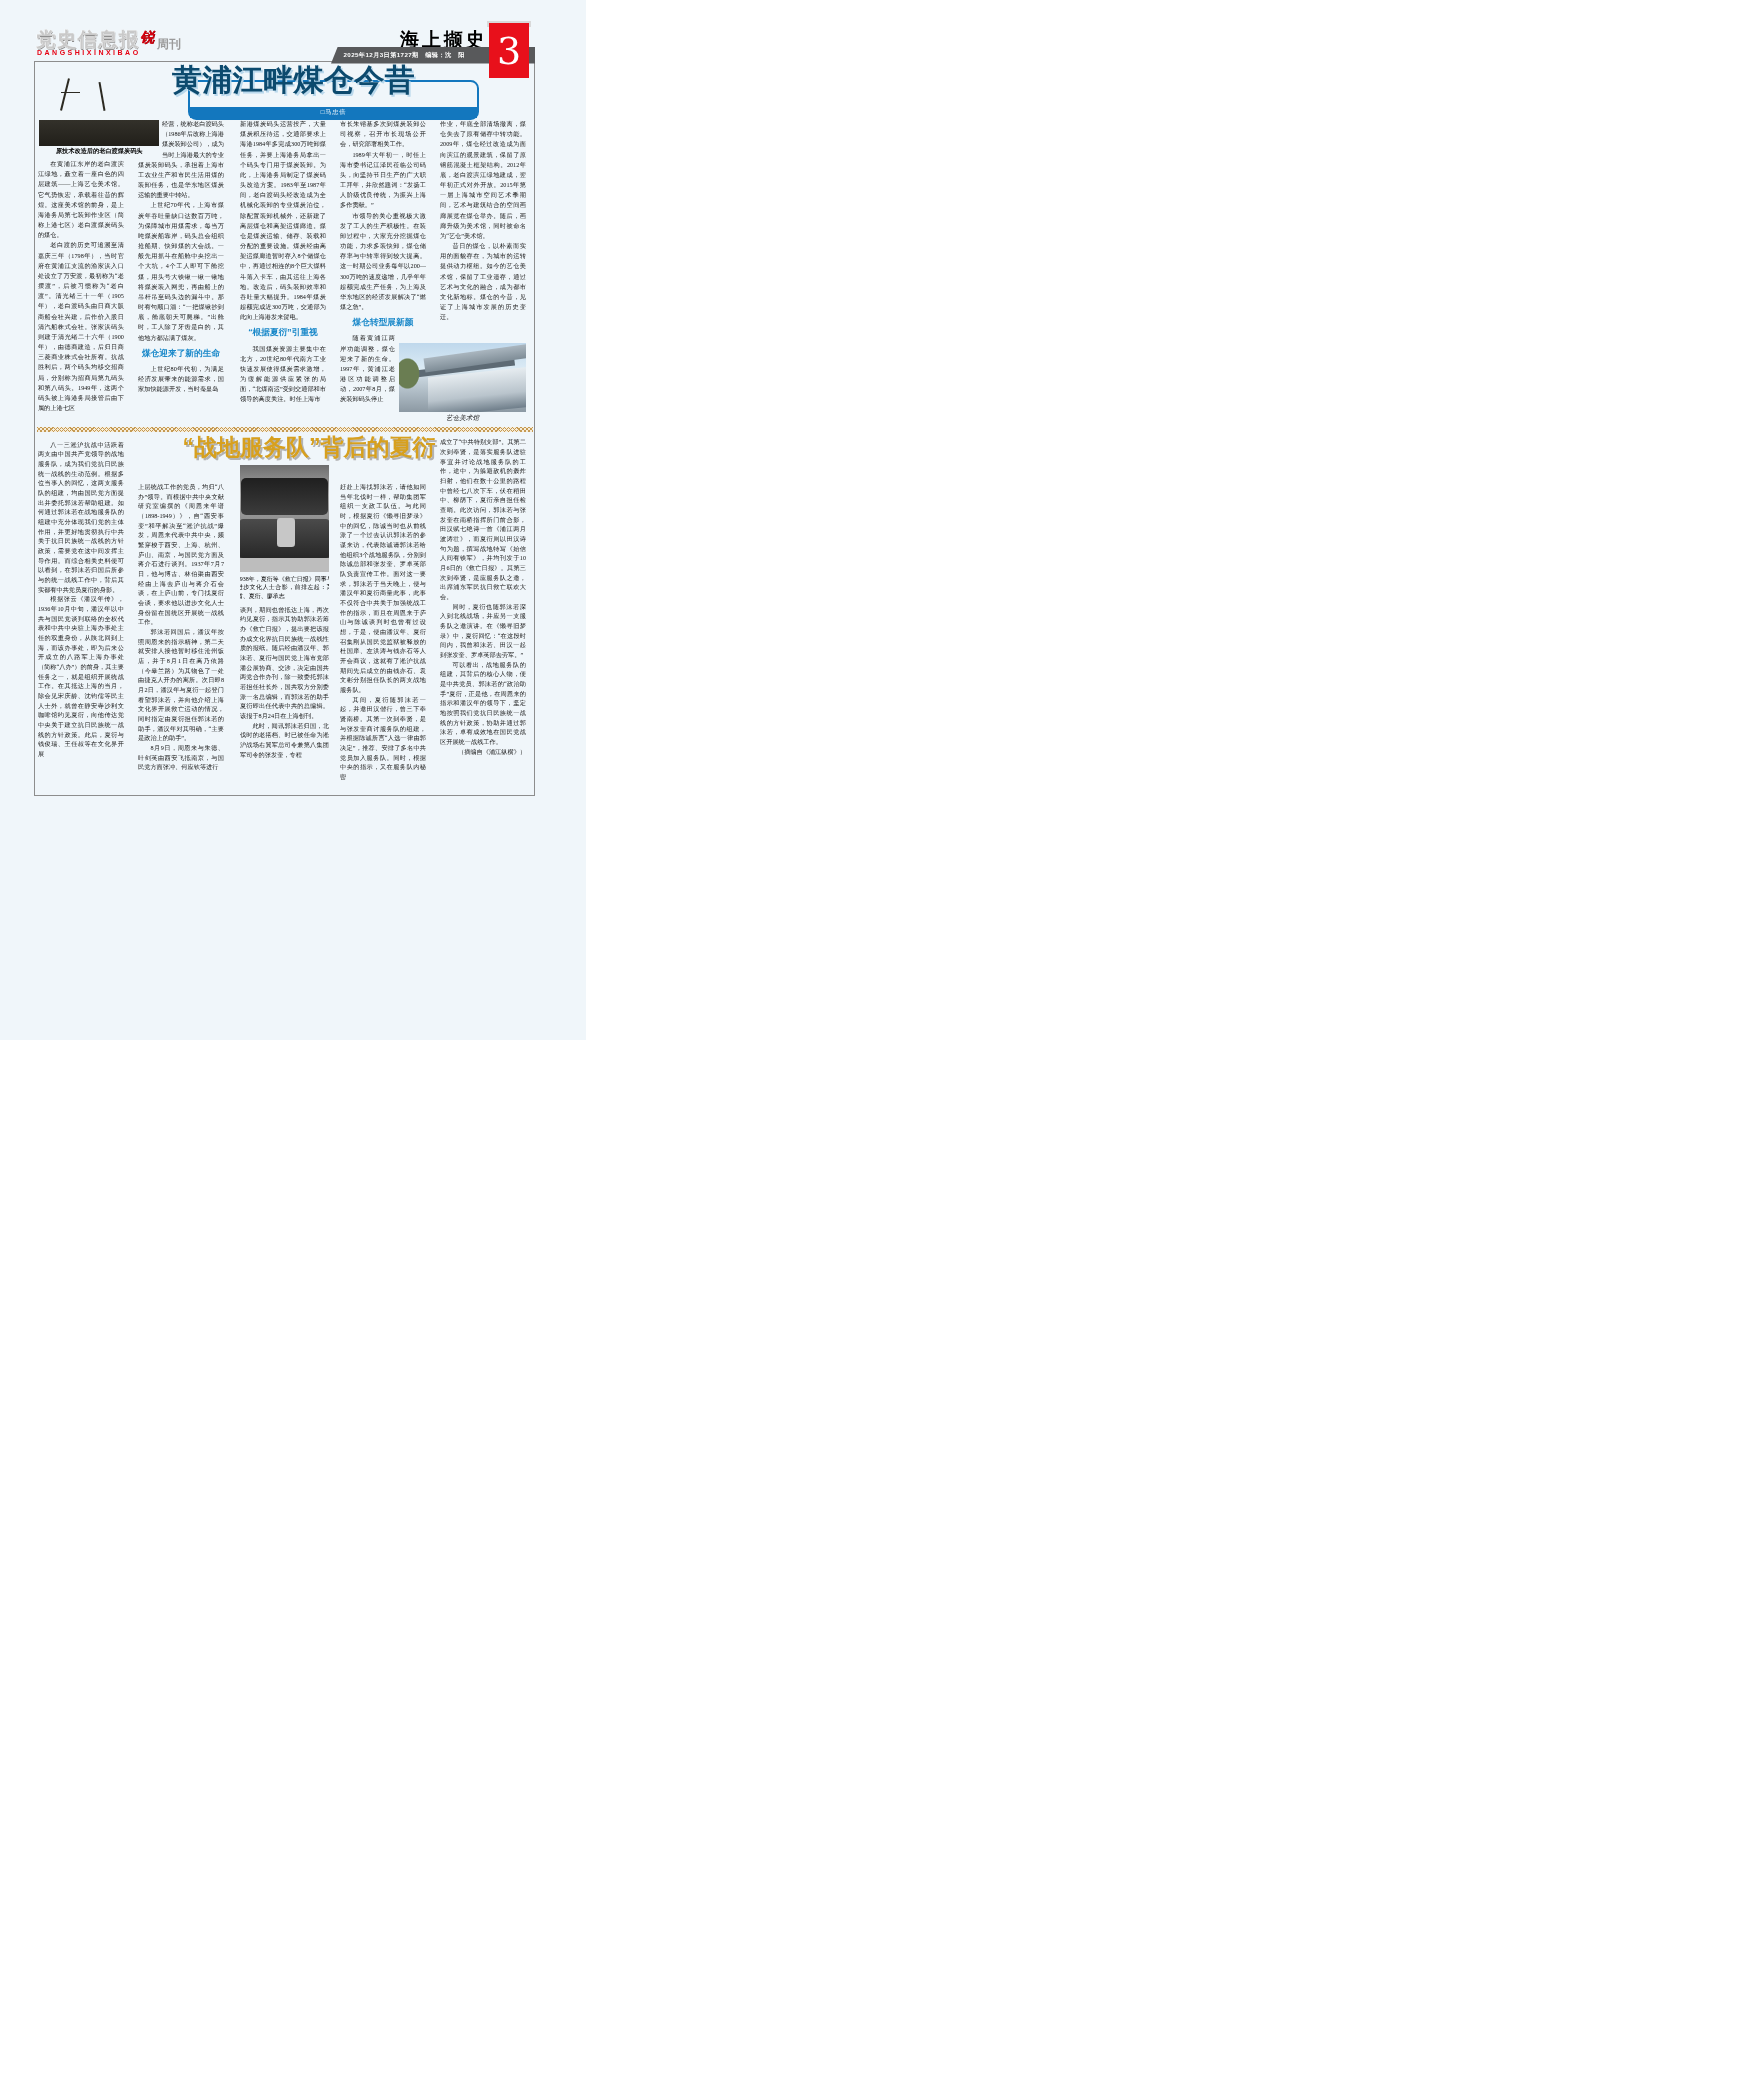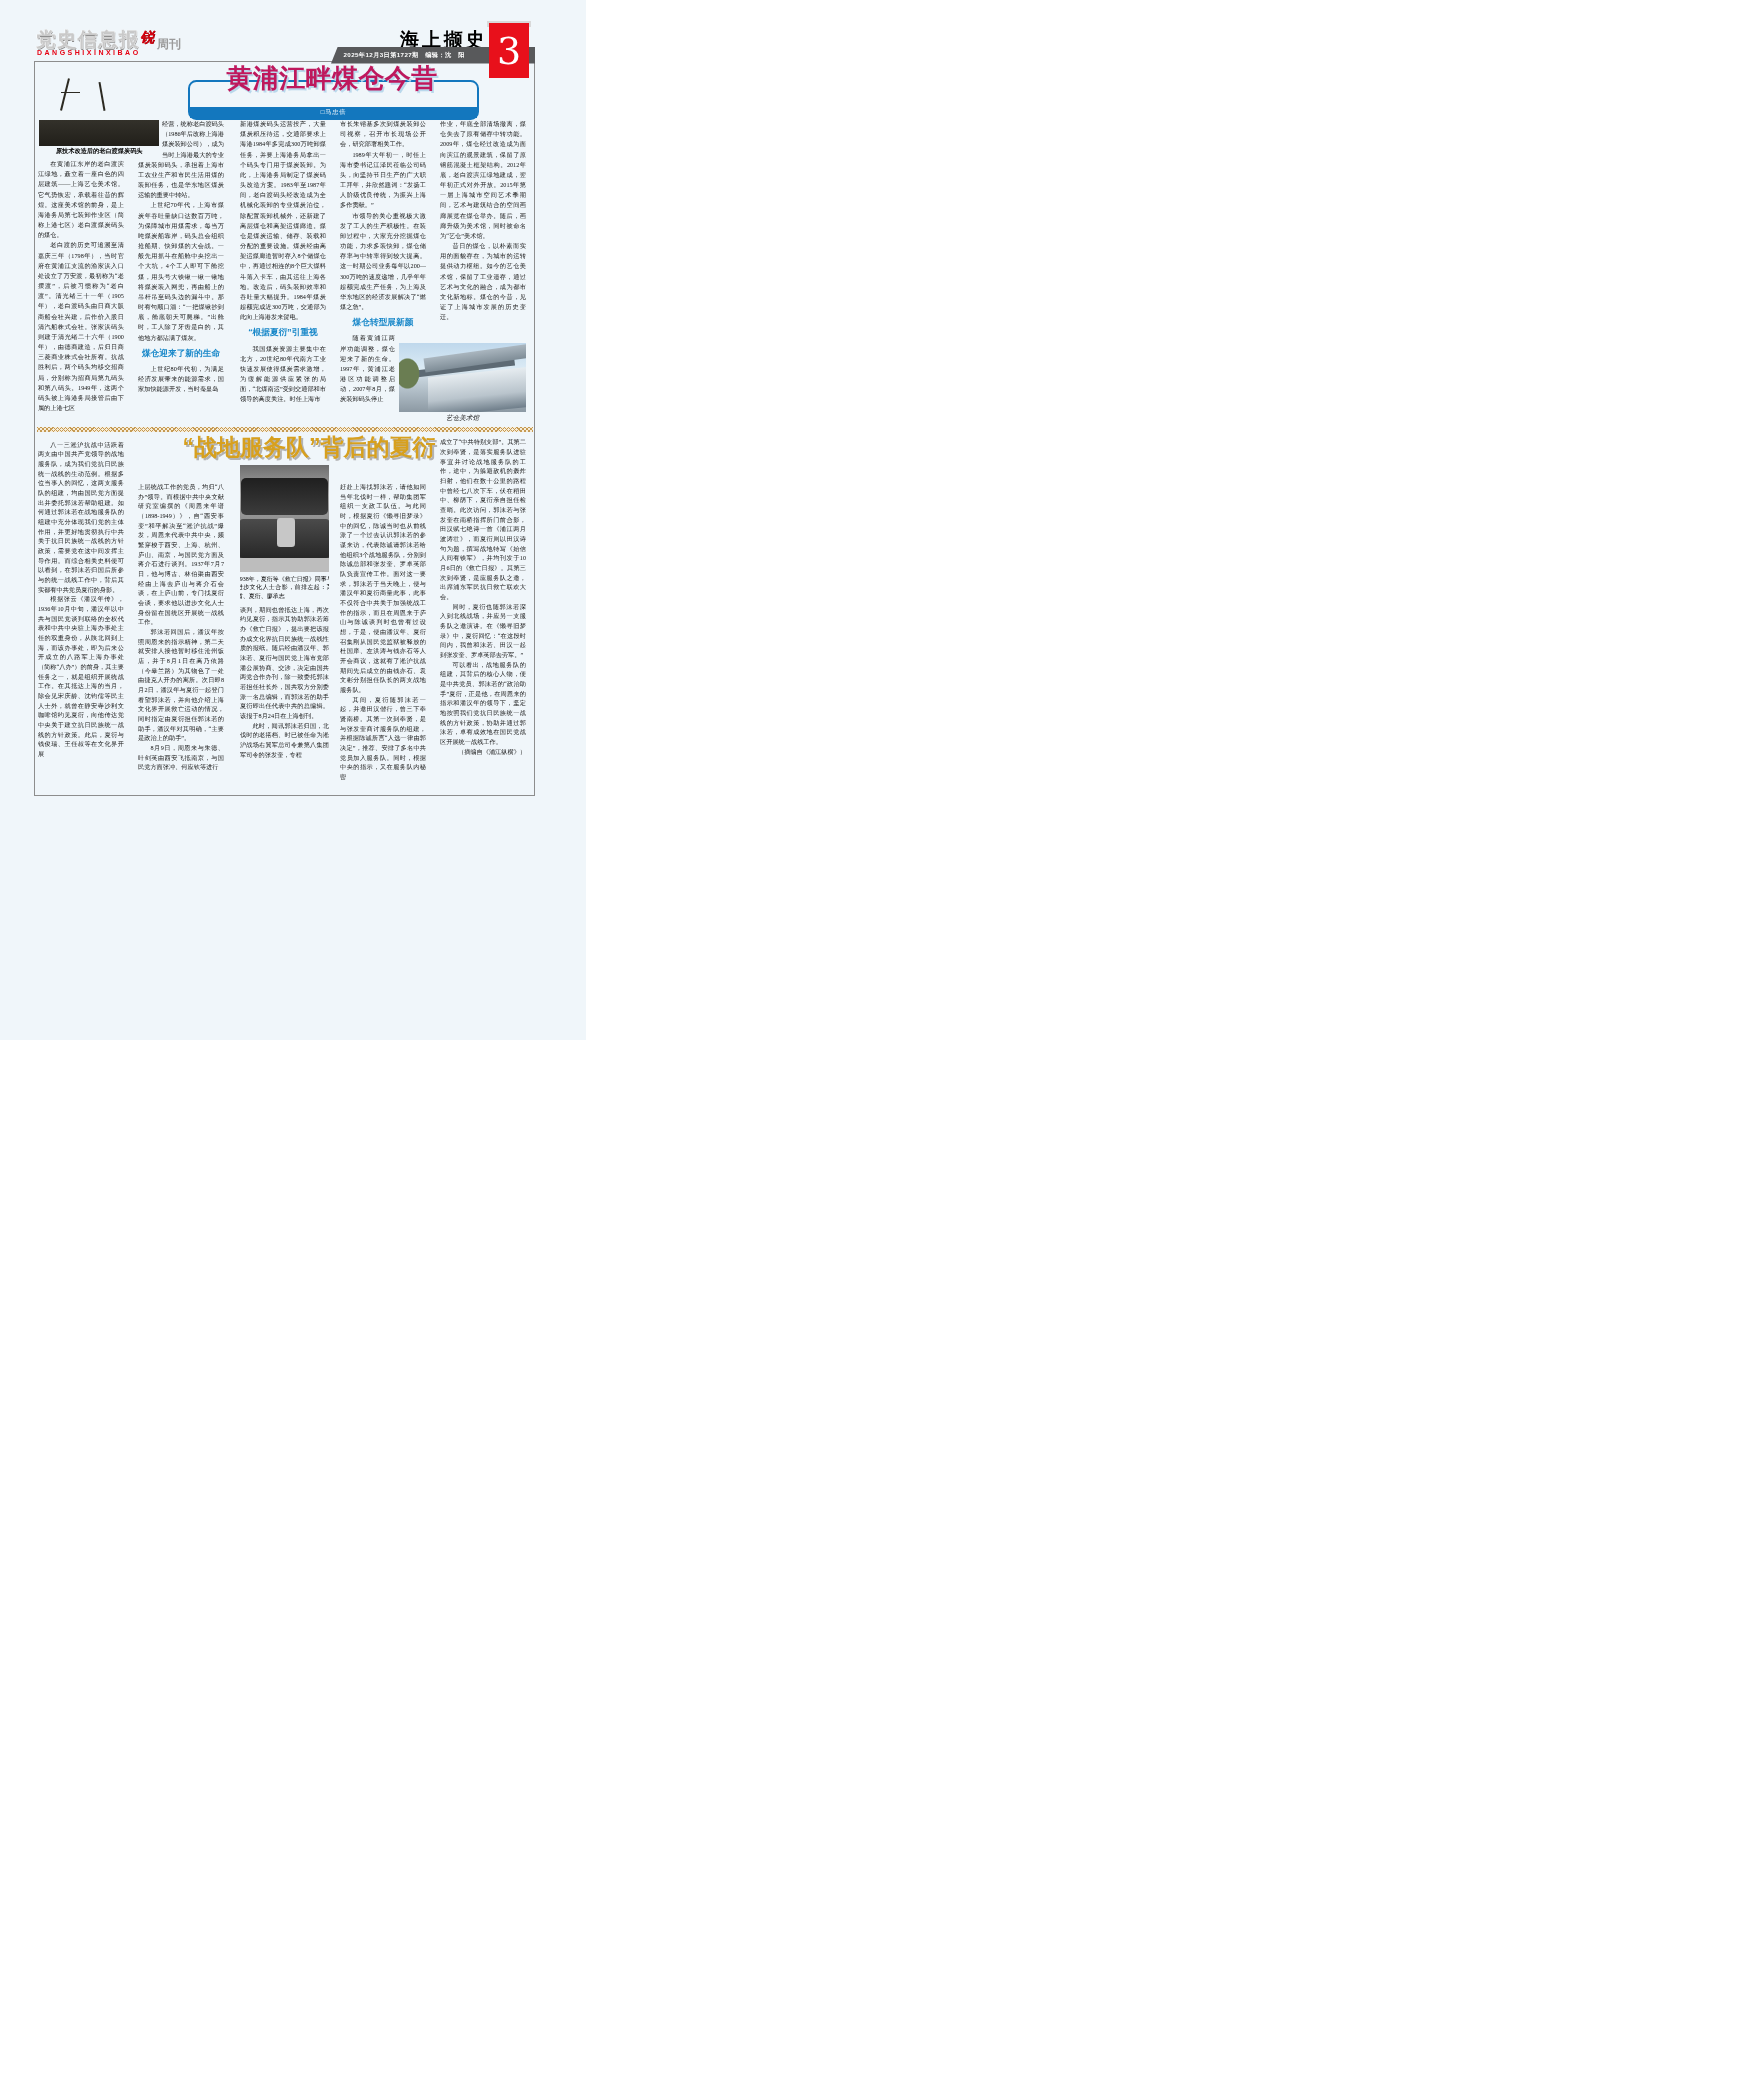--- a/index.html
+++ b/index.html
@@ -28,23 +28,23 @@
   
   .content-box{position:absolute;left:34px;top:61px;width:499px;height:733px;
     border:0.8px solid #8d8d8d;background:transparent;}
   
   .a1{position:absolute;left:0;top:0;width:499px;height:365px;overflow:hidden;}
   .t1frame{position:absolute;left:153px;top:18px;width:287px;height:36px;
     border:2.5px solid #1377be;border-radius:8.3px;}
   .t1byline{position:absolute;left:0;right:0;bottom:0;height:11.2px;background:#1377be;
     display:flex;align-items:center;justify-content:center;}
   .t1byline span{color:#fff;font-size:6.2px;font-family:"Liberation Sans",sans-serif;letter-spacing:0.8px;}
-  .t1title{position:absolute;left:137px;top:3.3px;width:320px;text-align:center;
-    font-family:"Liberation Sans",sans-serif;font-weight:900;font-size:26px;line-height:1;
-    color:#be185d;letter-spacing:0.4px;text-shadow:1.7px 1.7px 0 #b9d8ec;white-space:nowrap;z-index:3;}
+  .t1title{position:absolute;left:137px;top:3.3px;width:320px;text-align:left;
+    font-family:"Liberation Sans",sans-serif;font-weight:900;font-size:30px;line-height:1;
+    color:#0c4a6e;letter-spacing:0.4px;text-shadow:1.7px 1.7px 0 #b9d8ec;white-space:nowrap;z-index:3;}
   .photo1{position:absolute;left:4.2px;top:8px;width:120px;height:76px;
     background:linear-gradient(180deg,#d9c9a7 0%,#c3b18d 16%,#a2placeholder 0,#9a8a6a 34%,#5d564a 52%,#403d34 70%,#55503f 100%);overflow:hidden;}
   .crane{position:absolute;background:#2c2a22;}
   .photo1-cap{position:absolute;left:4.2px;top:85px;width:120px;text-align:center;
     font-weight:bold;font-size:6.2px;color:#000;}
   .cols-a1{position:absolute;left:0;top:0;width:499px;height:365px;}
   .col{position:absolute;width:86px;overflow:hidden;}
   .para{margin:0;text-align:justify;font-size:6.2px;line-height:1.64;text-indent:2em;}
   .para.cont{text-indent:0;}
   .para.src{text-indent:0;text-align:right;}

